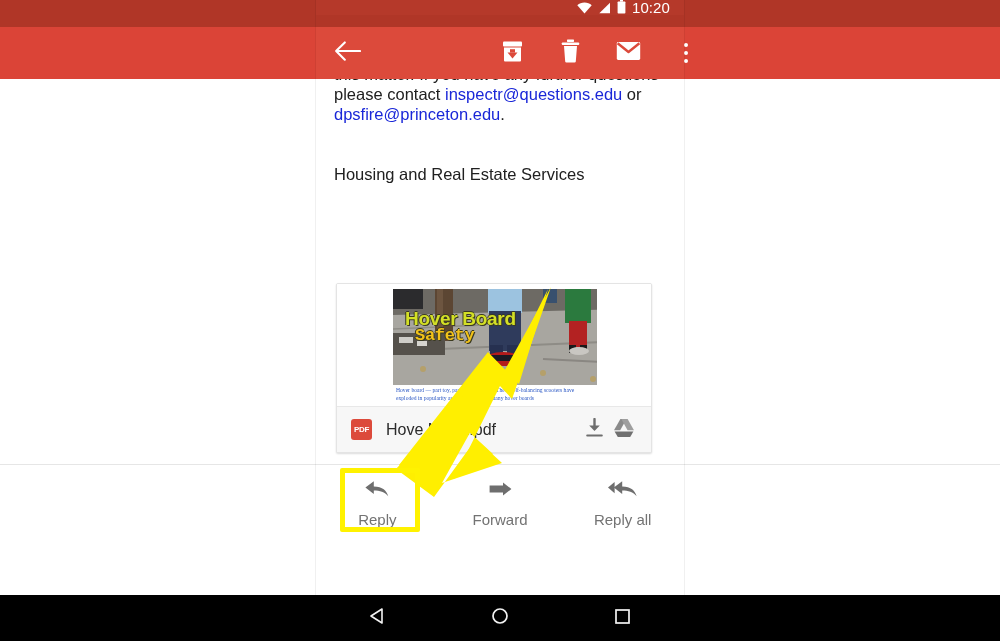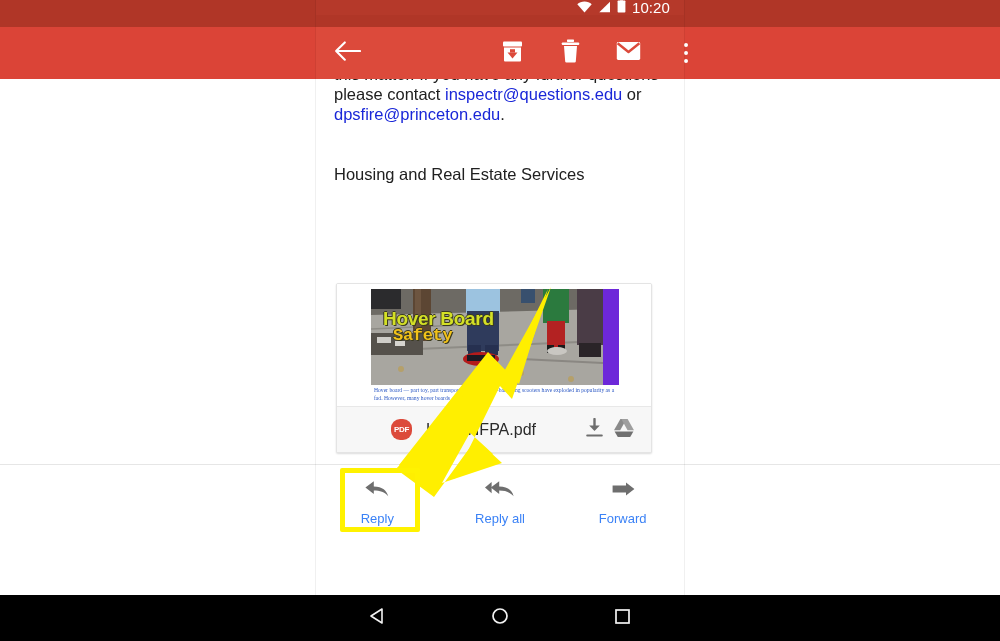--- a/index.html
+++ b/index.html
@@ -12,21 +12,21 @@
   #screen { position:relative; width:1000px; height:641px; background:#ffffff; }
 
   
   .statusbar-bg {
     position:absolute; left:0; top:0; width:1000px; height:27px;
     background:#b03627;
   }
   .statusbar-phone {
     position:absolute; left:316px; top:0; width:368px; height:15px;
     background:#b5392a;
-    display:flex; align-items:center; justify-content:flex-end;
+    display:flex; justify-content:flex-end;
     padding-right:14px; gap:6px;
   }
   .status-icon { display:block; }
   .status-time {
     color:#ffffff; font-size:15px; line-height:15px;
     font-family:"Liberation Sans", sans-serif; letter-spacing:0.1px;
   }
 
   
   .appbar-bg {
@@ -69,21 +69,21 @@
     border:1px solid #e4e4e4;
     box-shadow:0 1px 2px rgba(0,0,0,0.14);
     border-radius:2px; overflow:hidden;
   }
   .attach-preview {
     position:absolute; left:0; top:0; width:316px; height:124px;
     background:#ffffff; display:flex; align-items:flex-start; justify-content:center;
     padding-top:5px;
   }
   .thumb {
-    position:relative; width:248px; height:116px; overflow:hidden;
+    position:relative; width:204px; height:116px; overflow:hidden;
     background:#6d28d9;
   }
   .thumb .photo { position:absolute; inset:0 0 18px 0; overflow:hidden; }
   .thumb .cap {
     position:absolute; left:0; right:0; bottom:0; height:20px;
     background:#fff; color:#2a57c4; font-size:5.6px; line-height:8px;
     font-family:"Liberation Serif", serif; padding:1px 3px 0 3px;
     overflow:hidden; white-space:normal;
   }
   .thumb-title {
@@ -99,45 +99,45 @@
     color:#f2c21a; font-size:17px; line-height:17px;
     text-shadow:1px 1px 0 #3a3a20, -1px 0 0 #3a3a20, 0 -1px 0 #3a3a20;
     letter-spacing:-0.3px;
   }
   .attach-footer {
     position:absolute; left:0; bottom:0; width:316px; height:46px;
     background:#f7f7f7; border-top:1px solid #e8e8e8;
     display:flex; align-items:center; padding:0 14px;
   }
   .pdf-badge {
-    width:21px; height:21px; border-radius:9px; background:#dc4a3b;
+    width:21px; height:21px; border-radius:3px; background:#dc4a3b;
     color:#fff; font-size:8px; font-weight:bold; letter-spacing:-0.3px;
     display:flex; align-items:center; justify-content:center;
-    font-family:"Liberation Sans", sans-serif; flex:none;margin-left:40px;
+    font-family:"Liberation Sans", sans-serif; flex:none;
   }
   .attach-name {
     margin-left:14px; font-size:16px; color:#2b2b2b; flex:1;
     white-space:nowrap; overflow:hidden; text-overflow:ellipsis;
   }
   .attach-act { width:30px; height:30px; display:flex; align-items:center; justify-content:center; flex:none; }
 
   
   .divider-full {
     position:absolute; left:0; top:464px; width:1000px; height:1px; background:#e6e6e6;
   }
   .replybar {
     position:absolute; left:316px; top:465px; width:368px; height:130px;
     background:#ffffff;
     display:flex; align-items:flex-start; justify-content:space-around;
     padding-top:14px;
   }
   .reply-item {
     width:100px; display:flex; flex-direction:column; align-items:center; gap:8px;
   }
-  .reply-label { font-size:13px; color:#3b82f6; }
+  .reply-label { font-size:15px; color:#737373; }
 
   .highlight-box {
     position:absolute; left:340px; top:468px; width:80px; height:64px;
     border:5px solid #fff200; border-radius:2px; z-index:30; pointer-events:none;
   }
 
   
   .big-arrow { position:absolute; left:316px; top:79px; width:368px; height:516px; z-index:25; pointer-events:none; }
 
   
@@ -309,34 +309,34 @@
     <div class="reply-item">
       <span>
         <svg width="26" height="20" viewBox="0 0 26 20">
             <path d="M9.8 2.2 1.4 8.6 9.8 15v-3.4c6 0 11 1.6 14.4 5.6-1.4-5.6-5.6-9.6-14.4-9.8z" fill="#6e6e6e"></path>
           </svg>
       </span>
       <span class="reply-label">Reply</span>
     </div>
     <div class="reply-item">
       <span>
+        <svg width="26" height="20" viewBox="0 0 26 20">
+            <path d="M16 3.4v3.2H2.6v6.8H16v3.2l8.4-6.6z" fill="#6e6e6e"></path>
+          </svg>
+      </span>
+      <span class="reply-label">Forward</span>
+    </div>
+    <div class="reply-item">
+      <span>
         <svg width="32" height="20" viewBox="0 0 32 20">
             <path d="M7.6 3 1 8.6 7.6 14.2V3z" fill="#6e6e6e"></path>
             <path d="M15.2 2.2 6.8 8.6 15.2 15v-3.4c6 0 11 1.6 14.4 5.6-1.4-5.6-5.6-9.6-14.4-9.8z" fill="#6e6e6e"></path>
           </svg>
       </span>
       <span class="reply-label">Reply all</span>
-    </div>
-    <div class="reply-item">
-      <span>
-        <svg width="26" height="20" viewBox="0 0 26 20">
-            <path d="M16 3.4v3.2H2.6v6.8H16v3.2l8.4-6.6z" fill="#6e6e6e"></path>
-          </svg>
-      </span>
-      <span class="reply-label">Forward</span>
     </div>
   </div>
 
   <div class="highlight-box"></div>
 
   <div class="big-arrow">
     <svg width="368" height="516" viewBox="0 0 368 516">
       <path d="M232 210 L203 305 L172 273 L83 386 L112 407 L152 352 L177 375 L138 400 Z" fill="#ffef00"></path>
       <path d="M235 208 L196 320 L170 292 L80 390 L118 418 L160 360 L186 384 L126 404 Z" fill="#ffef00"></path>
     </svg>

